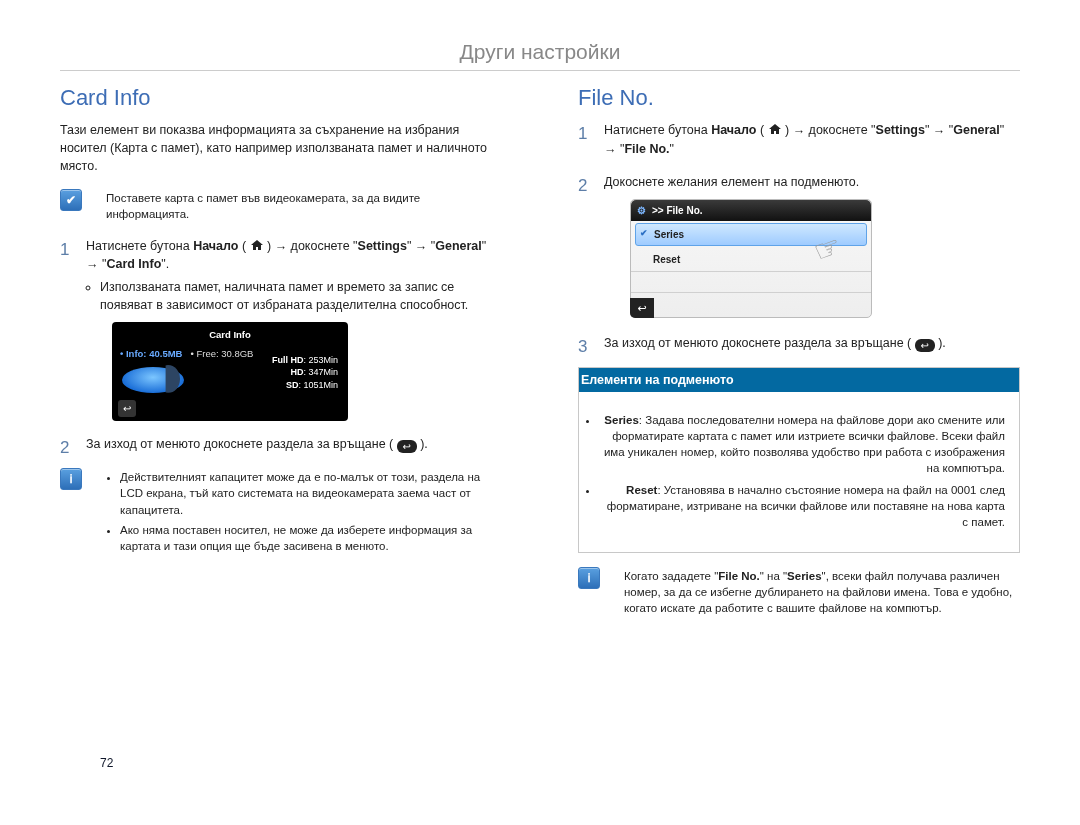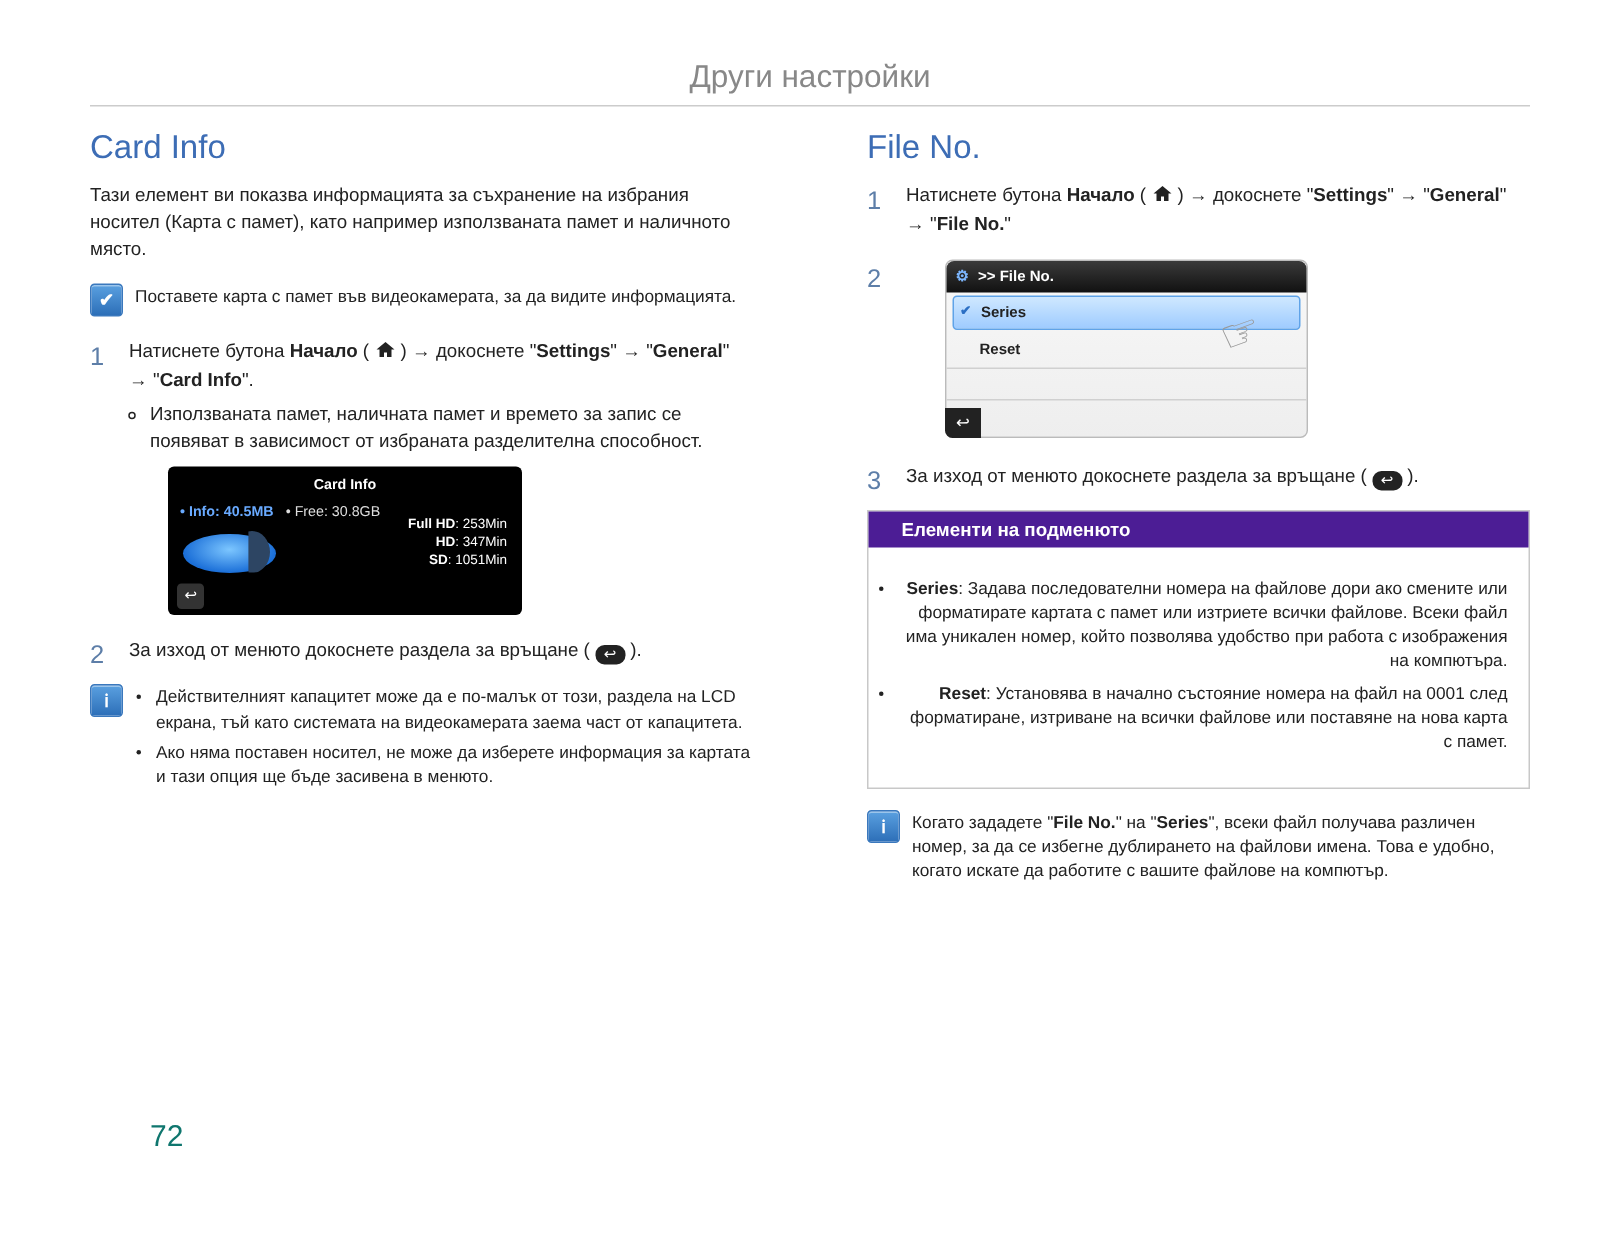--- a/index.html
+++ b/index.html
@@ -49,20 +49,21 @@
     text-align: center;
     line-height: 20px;
     font-weight: bold;
     flex-shrink: 0;
     box-shadow: inset 0 1px 0 rgba(255,255,255,.4);
   }
   .note-text {
     font-size: 11.5px;
     line-height: 1.4;
     padding-top: 1px;
+    margin-left: 16px;
   }
   ol.steps {
     list-style: none;
     padding: 0;
     margin: 0;
     counter-reset: step;
   }
   ol.steps > li {
     counter-increment: step;
     position: relative;
@@ -186,36 +187,36 @@
     border-radius:0 0 0 5px;
     text-align:center; line-height:20px; font-size:11px;
   }
 
   .submenu-box {
     border: 1px solid #c8c8c8;
     margin: 12px 0 14px 0;
     padding: 0 0 10px 0;
   }
   .submenu-head {
-    background: #4c1d95;
+    background: #0369a1;
     color: #fff;
     font-weight: bold;
-    padding: 5px 22px;
+    padding: 5px 2px;
     font-size: 12.5px;
   }
   .submenu-body { padding: 8px 14px 0 20px; font-size: 11.5px; text-align: right; }
   .submenu-body li { margin-bottom: 6px; line-height: 1.4; list-style: disc; }
   .submenu-body b { font-weight: bold; }
 
   .pagenum {
     position: absolute;
     left: 40px;
     bottom: 30px;
-    font-size: 20px;
-    color: #0f766e;
+    font-size: 12px;
+    color: #0f172a;
   }
   .page { position:relative; min-height: 760px;}
 </style>
 </head>
 <body>
 
 <div class="page">
   <div class="header">Други настройки</div>
 
   <div class="cols">
@@ -271,20 +272,21 @@
       <h2 class="section-title">File No.</h2>
 
       <ol class="steps">
         <li>
           <span>Натиснете бутона </span><b>Начало</b><span> ( </span><span class="home-icon"><svg width="14" height="12" viewBox="0 0 14 12">
                 <path d="M7 1 L13 6 H11 V11 H8 V8 H6 V11 H3 V6 H1 Z" fill="#222"></path>
               </svg></span><span> ) → докоснете "</span><b>Settings</b><span>" → "</span><b>General</b><span>" → "</span><b>File No.</b><span>"</span>
         </li>
 
         <li>
+          <span>Докоснете желания елемент на подменюто.</span>
           <div class="lcd-menu">
             <div class="lcd-menu-bc">
                 <span class="gear">⚙</span>
                 <span>&gt;&gt; File No.</span>
               </div>
             <div class="lcd-row sel">Series</div>
             <div class="lcd-row">Reset</div>
             <div class="lcd-row" style="height:12px"></div>
             <div class="lcd-row" style="height:12px; border-bottom:none"></div>
             <div class="hand">☞</div>

